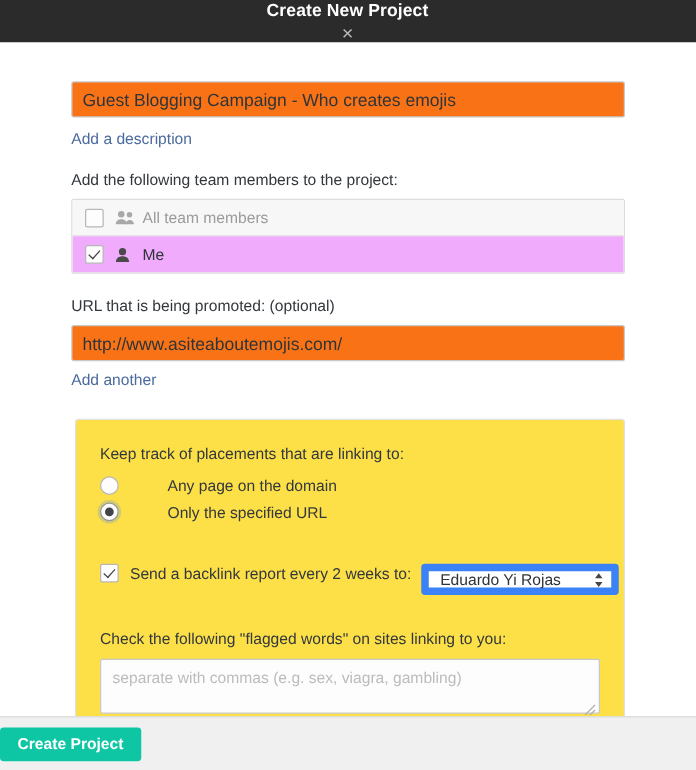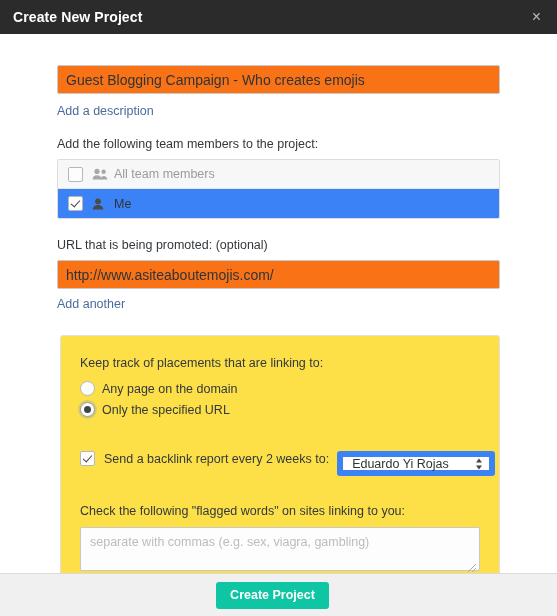--- a/index.html
+++ b/index.html
@@ -19,20 +19,21 @@
 
   
   .modal-header {
     height: 34px;
     background: #2b2b2b;
     display: flex;
     align-items: center;
     justify-content: space-between;
     padding: 0 14px 0 13px;
     box-sizing: border-box;
+    flex-direction: column;
   }
   .modal-title {
     color: #ffffff;
     font-size: 14px;
     font-weight: bold;
     letter-spacing: 0.1px;
   }
   .close-btn {
     color: #b9b9b9;
     font-size: 16px;
@@ -96,21 +97,21 @@
   .member-row {
     display: flex;
     align-items: center;
     height: 29px;
     padding: 0 10px;
     border-bottom: 1px solid #e4e4e4;
     box-sizing: border-box;
   }
   .member-row:last-child { border-bottom: none; }
   .member-row.shade { background: #f7f7f7; }
-  .member-row.plain { background: #3b82f6; }
+  .member-row.plain { background: #f0abfc; }
 
   .cbox {
     width: 13px;
     height: 13px;
     border: 1px solid #b7b7b7;
     border-radius: 2px;
     background: #fdfdfd;
     margin-right: 9px;
     flex: 0 0 auto;
     position: relative;
@@ -159,20 +160,21 @@
   }
   .panel-label {
     font-size: 12.5px;
     color: #33383d;
     margin-bottom: 11px;
   }
   .radio-row {
     display: flex;
     align-items: center;
     margin-bottom: 6px;
+    gap: 32px;
   }
   .radio {
     width: 13px;
     height: 13px;
     border-radius: 50%;
     border: 1px solid #b7b7b7;
     background: #fdfdfd;
     margin-right: 7px;
     flex: 0 0 auto;
     position: relative;
@@ -273,21 +275,21 @@
 
   
   .modal-footer {
     position: absolute;
     left: 0; right: 0; bottom: 0;
     height: 43px;
     background: #f0f0f0;
     border-top: 1px solid #dadada;
     display: flex;
     align-items: center;
-    justify-content: center;
+    justify-content: flex-start;
     padding-right: 12px;
     box-sizing: border-box;
   }
   .primary-btn {
     background: #0ec5a4;
     color: #ffffff;
     border: none;
     border-radius: 3px;
     height: 27px;
     padding: 0 14px;

